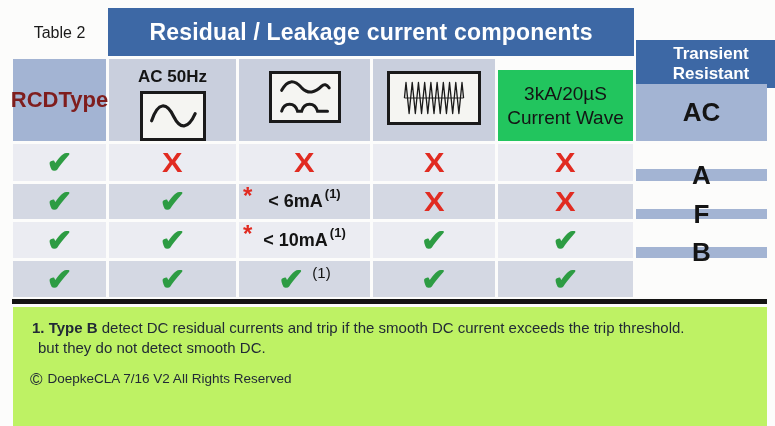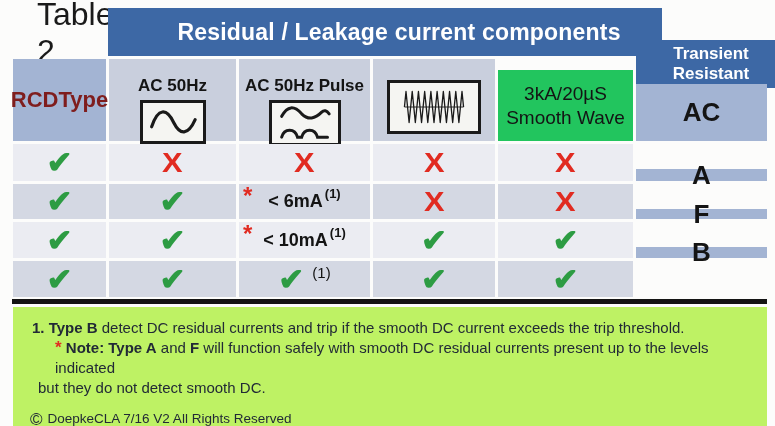--- a/index.html
+++ b/index.html
@@ -8,48 +8,48 @@
     width:775px;height:426px;
     background:#fcfcfb;
     font-family:"Liberation Sans", sans-serif;
     color:#151515;
     overflow:hidden;
   }
   
   .table-label{
     position:absolute;left:13px;top:9px;width:93px;height:47px;
     display:flex;align-items:center;justify-content:center;
-    font-size:32px;color:#1a1a1a;margin-left:24px;
+    font-size:16px;color:#1a1a1a;
   }
   .hdr-main{
     position:absolute;left:108px;top:8px;width:526px;height:48px;
     background:#3d68a5;color:#ffffff;
     display:flex;align-items:center;justify-content:center;
-    font-size:23px;font-weight:bold;letter-spacing:.2px;padding-left:28px;
+    font-size:23px;font-weight:bold;letter-spacing:.2px;
   }
   .hdr-transient{
     position:absolute;left:636px;top:8px;width:150px;height:48px;
     background:#3d68a5;color:#ffffff;
     display:flex;flex-direction:column;align-items:center;justify-content:center;
     font-size:17px;font-weight:bold;line-height:1.15;margin-top:32px;
   }
   
   .grid{
     position:absolute;left:13px;top:59px;
     display:grid;
     grid-template-columns:93px 127px 131px 122px 135px 131px;
     grid-template-rows:82px 37px 35px 36px 36px;
     column-gap:3px;row-gap:3px;
   }
   .cell{display:flex;align-items:center;justify-content:center;}
   .rcd-cell,.label-cell{background:#a3b4d3;}
   .rcd-cell{flex-direction:row;font-size:22px;font-weight:bold;line-height:1.1;color:#7f1d1d;}
   .colhdr{
     background:#c9cfdd;flex-direction:column;justify-content:flex-start;
-    padding-top:17px;box-sizing:border-box;
+    padding-top:8px;box-sizing:border-box;
   }
   .colhdr .col-title{font-size:17px;font-weight:bold;color:#141414;white-space:nowrap;}
   .transient-cell{
     background:#22c55e;flex-direction:column;justify-content:center;
     font-size:19px;font-weight:normal;line-height:1.25;color:#141414;text-align:center;margin-top:11px;
   }
   .icon-box{
     background:#f5f5f2;border:3px solid #1a1a1a;margin-top:4px;
     display:flex;align-items:center;justify-content:center;
   }
@@ -103,42 +103,41 @@
     <div class="cell colhdr">
       <span class="col-title">AC 50Hz</span>
       <span class="icon-box" style="width:60px;height:44px;">
         <svg width="54" height="38" viewBox="0 0 64 48">
           <path d="M5,30 C13,6 24,6 33,25 C41,41 51,41 60,21" fill="none" stroke="#1a1a1a" stroke-width="4" stroke-linecap="round"></path>
         </svg>
       </span>
     </div>
 
     <div class="cell colhdr">
-      <span class="col-title">AC 50Hz Pulse</span>
       <span class="icon-box" style="width:66px;height:46px;">
         <svg width="58" height="40" viewBox="0 0 64 48">
           <path d="M4,16 C11,3 19,3 28,13 C36,21 44,19 52,11 C55,8 58,9 61,13" fill="none" stroke="#1a1a1a" stroke-width="3.6" stroke-linecap="round"></path>
           <path d="M4,41 a10,12 0 0 1 19,0 h5 a10,12 0 0 1 19,0 h12" fill="none" stroke="#1a1a1a" stroke-width="3.6" stroke-linecap="round"></path>
         </svg>
       </span>
     </div>
 
 
     <div class="cell colhdr">
       <span class="icon-box" style="width:88px;height:48px;">
         <svg width="80" height="42" viewBox="0 0 92 54">
           <path d="M8,27 H84" fill="none" stroke="#1a1a1a" stroke-width="1.2"></path>
           <polyline points="8,27 10,7 14,47 18,7 22,47 26,7 30,47 34,7 38,47 42,7 46,47 50,7 54,47 58,7 62,47 66,7 70,47 74,7 78,47 82,7 84,27" fill="none" stroke="#1a1a1a" stroke-width="1.7" stroke-linejoin="round"></polyline>
         </svg>
       </span>
     </div>
 
     <div class="cell transient-cell">
       <span>3kA/20µS</span>
-      <span>Smooth Wave</span>
+      <span>Current Wave</span>
     </div>
 
   <div class="cell label-cell">AC</div>
       <div class="cell mark-cell row-light">
         <span class="check">✔</span>
       </div>
       <div class="cell mark-cell row-light">
         <span class="cross">X</span>
       </div>
       <div class="cell mark-cell row-light">
@@ -205,24 +204,20 @@
       </div>
     </div>
 
   <div class="black-line"></div>
 
   <div class="footer">
     <div class="fn-line1">
       <span class="fn-num">1.</span>
       <span class="fn-bold">Type B</span><span>  detect DC residual currents and trip if the smooth DC current exceeds the trip threshold.</span>
     </div>
-    <div class="fn-line2">
-      <span class="fn-ast">*</span>
-      <span class="fn-bold">Note: Type A</span><span>  and </span><span class="fn-bold">F</span><span> will function safely with smooth DC residual currents present up to the levels indicated</span>
-    </div>
     <div class="fn-line3">but they do not detect smooth DC.</div>
     <div class="copyright">
       <span class="copy-sym">©</span>
       <span>DoepkeCLA 7/16 V2 All Rights Reserved</span>
     </div>
   </div>
 
 </div>
 
 </body></html>

